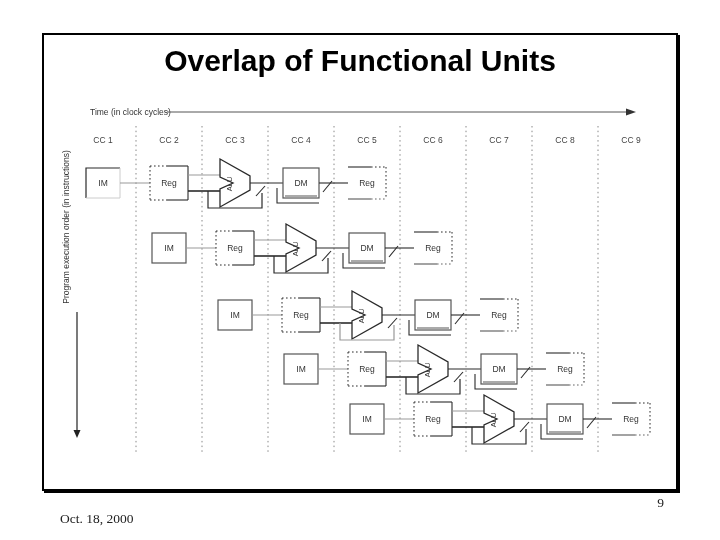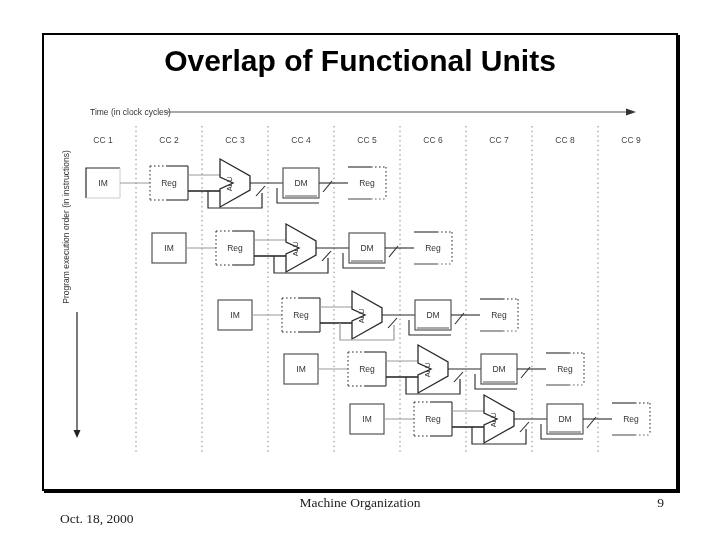--- a/index.html
+++ b/index.html
@@ -198,15 +198,14 @@
         <line x1="587" y1="428" x2="596" y2="417" stroke="#2b2b2b" stroke-width="1.1" stroke-linecap="butt"></line>
         <line x1="612" y1="403" x2="635" y2="403" stroke="#2b2b2b" stroke-width="1.1" stroke-linecap="butt"></line>
         <line x1="635" y1="403" x2="650" y2="403" stroke="#2b2b2b" stroke-width="1" stroke-linecap="butt" stroke-dasharray="1.6 2.4"></line>
         <line x1="650" y1="403" x2="650" y2="435" stroke="#2b2b2b" stroke-width="1" stroke-linecap="butt" stroke-dasharray="1.6 2.4"></line>
         <line x1="612" y1="435" x2="635" y2="435" stroke="#999999" stroke-width="1.8" stroke-linecap="butt"></line>
         <line x1="635" y1="435" x2="650" y2="435" stroke="#999999" stroke-width="1.4" stroke-linecap="butt" stroke-dasharray="1.6 2.4"></line>
         <text x="631" y="422" fill="#333" font-size="8.5" text-anchor="middle" font-family="&quot;Liberation Sans&quot;,sans-serif">Reg</text>
       </g>
     </svg>
   <div class="footer-text footer-date">Oct. 18, 2000</div>
-  <div class="footer-text footer-center">Machine Organization</div>
   <div class="footer-text footer-page">9</div>
 </div>
 
 </body></html>

